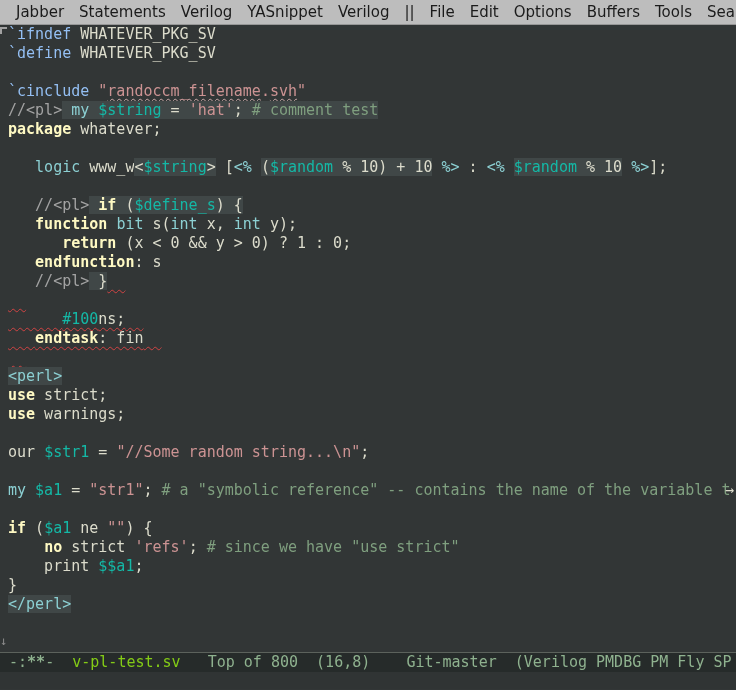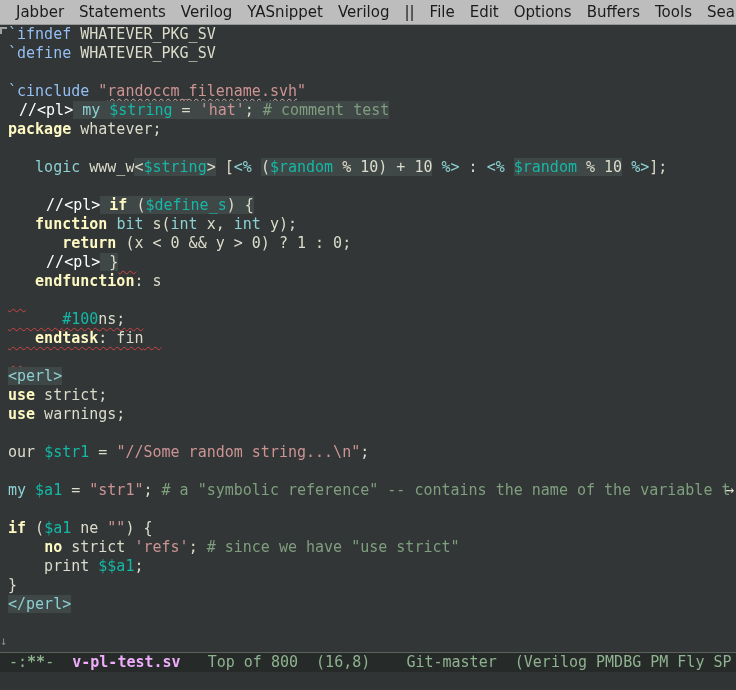--- a/index.html
+++ b/index.html
@@ -27,32 +27,32 @@
   }
   .lines { position:absolute; left:8px; top:0; right:0; }
   .line { height:19px; line-height:19px; white-space:pre; font-size:15px; position:relative; }
   .seg { color:#dcdccc; }
   .kw  { color:#fef9c3; font-weight:bold; }
   .bi  { color:#8cd0d3;margin-top:34px; }
   .blue{ color:#94bff3; }
   .str { color:#cc9393; }
   .var { color:#14b8a6; }
   .com { color:#7f9f7f; }
-  .dim { color:#ffffff;margin-left:11px; }
+  .dim { color:#a3a3a3; }
   .hl  { background:#404747; }
   .sq  { text-decoration:underline wavy #d04343; text-decoration-thickness:1px; text-underline-offset:3px; text-decoration-skip-ink:none; }
   .sp  { text-decoration:underline wavy #c9a8a8; text-decoration-thickness:1px; text-underline-offset:2px; text-decoration-skip-ink:none; }
   .cur { background:#ecebdc; color:#2b2e2e; }
   .trunc { position:absolute; right:2px; top:0; color:#dcdccc; }
   .modeline {
     height:20px; background:#262b2a; border-top:1px solid #5c625c;
     color:#8fb28f; font-size:15px; line-height:19px; white-space:pre; overflow:hidden;
   }
   .ml-b   { font-weight:bold; }
-  .ml-buf { font-weight:bold; color:#f0abfc; }
+  .ml-buf { font-weight:normal; color:#84cc16; }
   .echo {
     height:17px; background:#303434; color:#dcdccc;
     font-size:15px; line-height:17px; white-space:pre; padding-left:1px; overflow:hidden;
   }
 </style>
 </head>
 <body>
 
 <div class="menubar">
     <span>Jabber</span>
@@ -78,22 +78,22 @@
       <div class="line"></div>
       <div class="line"><span class="seg blue">`cinclude</span><span class="seg "> </span><span class="seg str">"</span><span class="seg str sp">randoccm_filename</span><span class="seg str">.</span><span class="seg str sp">svh</span><span class="seg str">"</span></div>
       <div class="line"><span class="seg dim">//&lt;pl&gt;</span><span class="seg hl"> </span><span class="seg bi hl">my</span><span class="seg hl"> </span><span class="seg var hl">$string</span><span class="seg hl"> = </span><span class="seg str hl">'hat'</span><span class="seg hl">; </span><span class="seg com hl"># comment test</span></div>
       <div class="line"><span class="seg kw">package</span><span class="seg "> whatever;</span></div>
       <div class="line"></div>
       <div class="line"><span class="seg ">   </span><span class="seg bi">logic</span><span class="seg "> www_w</span><span class="seg hl">&lt;</span><span class="seg var hl">$string</span><span class="seg hl">&gt;</span><span class="seg "> [</span><span class="seg bi">&lt;%</span><span class="seg "> </span><span class="seg hl">(</span><span class="seg var hl">$random</span><span class="seg hl"> % 10) + 10</span><span class="seg "> </span><span class="seg bi">%&gt;</span><span class="seg "> : </span><span class="seg bi">&lt;%</span><span class="seg "> </span><span class="seg var hl">$random</span><span class="seg hl"> % 10</span><span class="seg "> </span><span class="seg bi">%&gt;</span><span class="seg ">];</span></div>
       <div class="line"></div>
       <div class="line"><span class="seg ">   </span><span class="seg dim">//&lt;pl&gt;</span><span class="seg hl"> </span><span class="seg kw hl">if</span><span class="seg hl"> (</span><span class="seg var hl">$define_s</span><span class="seg hl">) {</span></div>
       <div class="line"><span class="seg ">   </span><span class="seg kw">function</span><span class="seg "> </span><span class="seg bi">bit</span><span class="seg "> s(</span><span class="seg bi">int</span><span class="seg "> x, </span><span class="seg bi">int</span><span class="seg "> y);</span></div>
       <div class="line"><span class="seg ">      </span><span class="seg kw">return</span><span class="seg "> (x &lt; 0 &amp;&amp; y &gt; 0) ? 1 : 0;</span></div>
+      <div class="line"><span class="seg ">   </span><span class="seg kw">endfunction</span><span class="seg ">: s</span></div>
       <div class="line"><span class="seg ">   </span><span class="seg dim">//&lt;pl&gt;</span><span class="seg hl"> </span><span class="seg hl">}</span><span class="seg sq">  </span></div>
-      <div class="line"><span class="seg ">   </span><span class="seg kw">endfunction</span><span class="seg ">: s</span></div>
       <div class="line"><span class="seg sq">  </span></div>
       <div class="line"><span class="seg sq">      </span><span class="seg var sq">#100</span><span class="seg sq">ns;</span><span class="seg sq">  </span></div>
       <div class="line"><span class="seg sq">   </span><span class="seg kw sq">endtask</span><span class="seg sq">: fin</span><span class="seg sq">  </span></div>
       <div class="line"><span class="seg sq">  </span></div>
       <div class="line"><span class="seg bi hl">&lt;perl&gt;</span></div>
       <div class="line"><span class="seg kw">use</span><span class="seg "> strict;</span></div>
       <div class="line"><span class="seg kw">use</span><span class="seg "> warnings;</span></div>
       <div class="line"></div>
       <div class="line"><span class="seg ">our </span><span class="seg var">$str1</span><span class="seg "> = </span><span class="seg str">"//Some random string...\n"</span><span class="seg ">;</span></div>
       <div class="line"></div>

